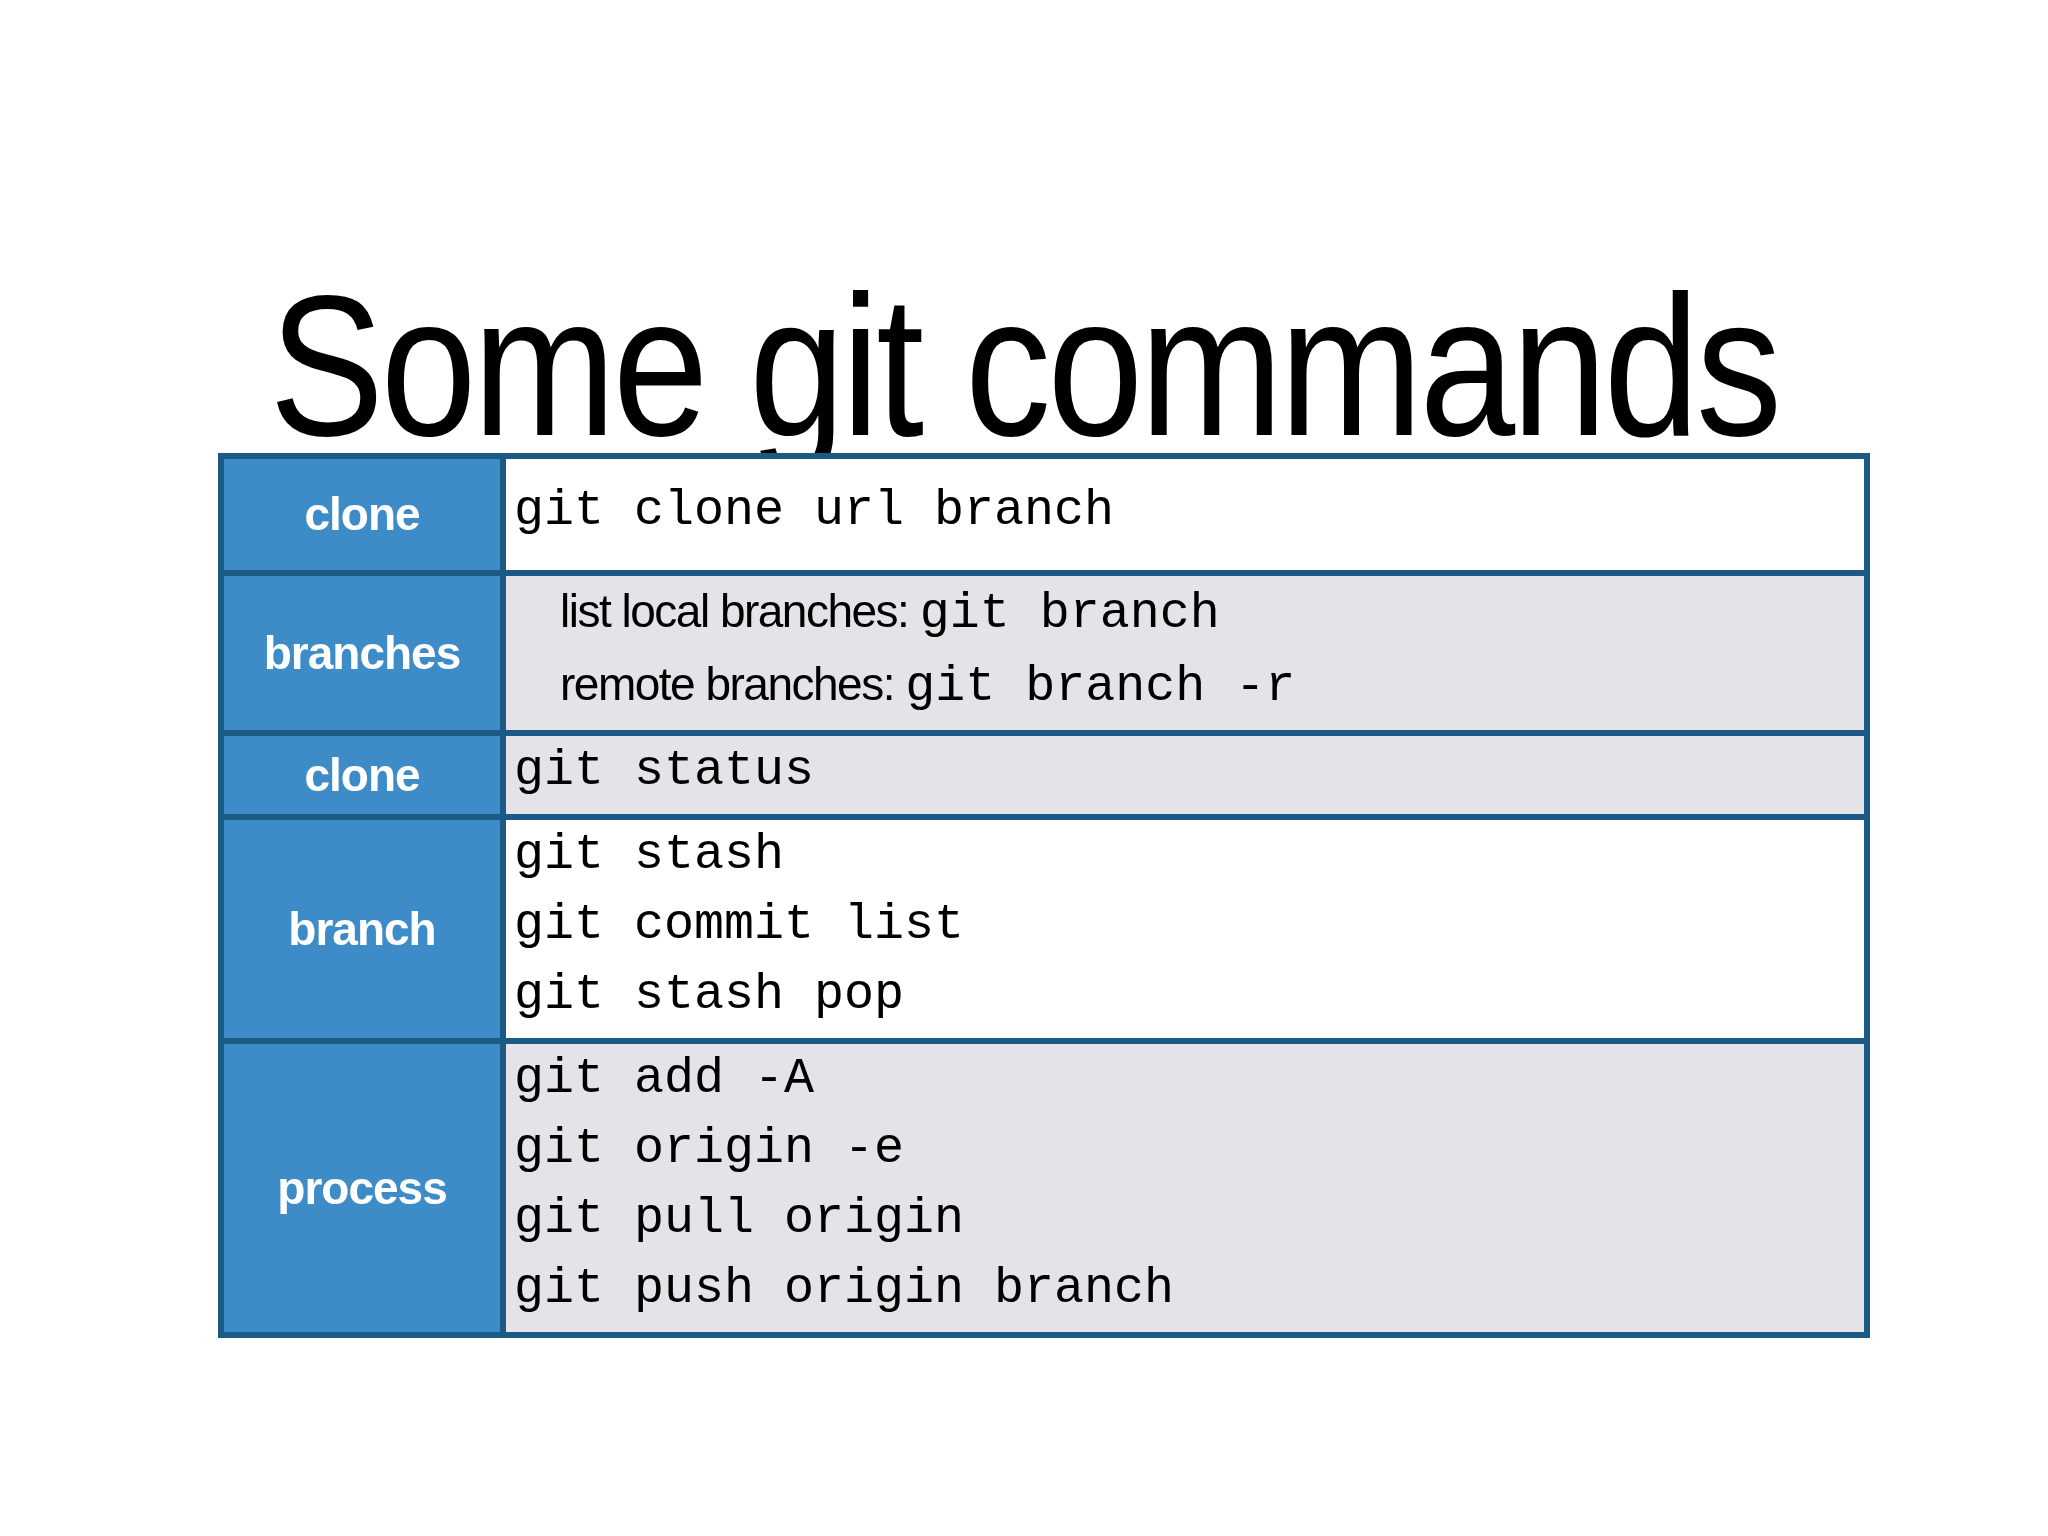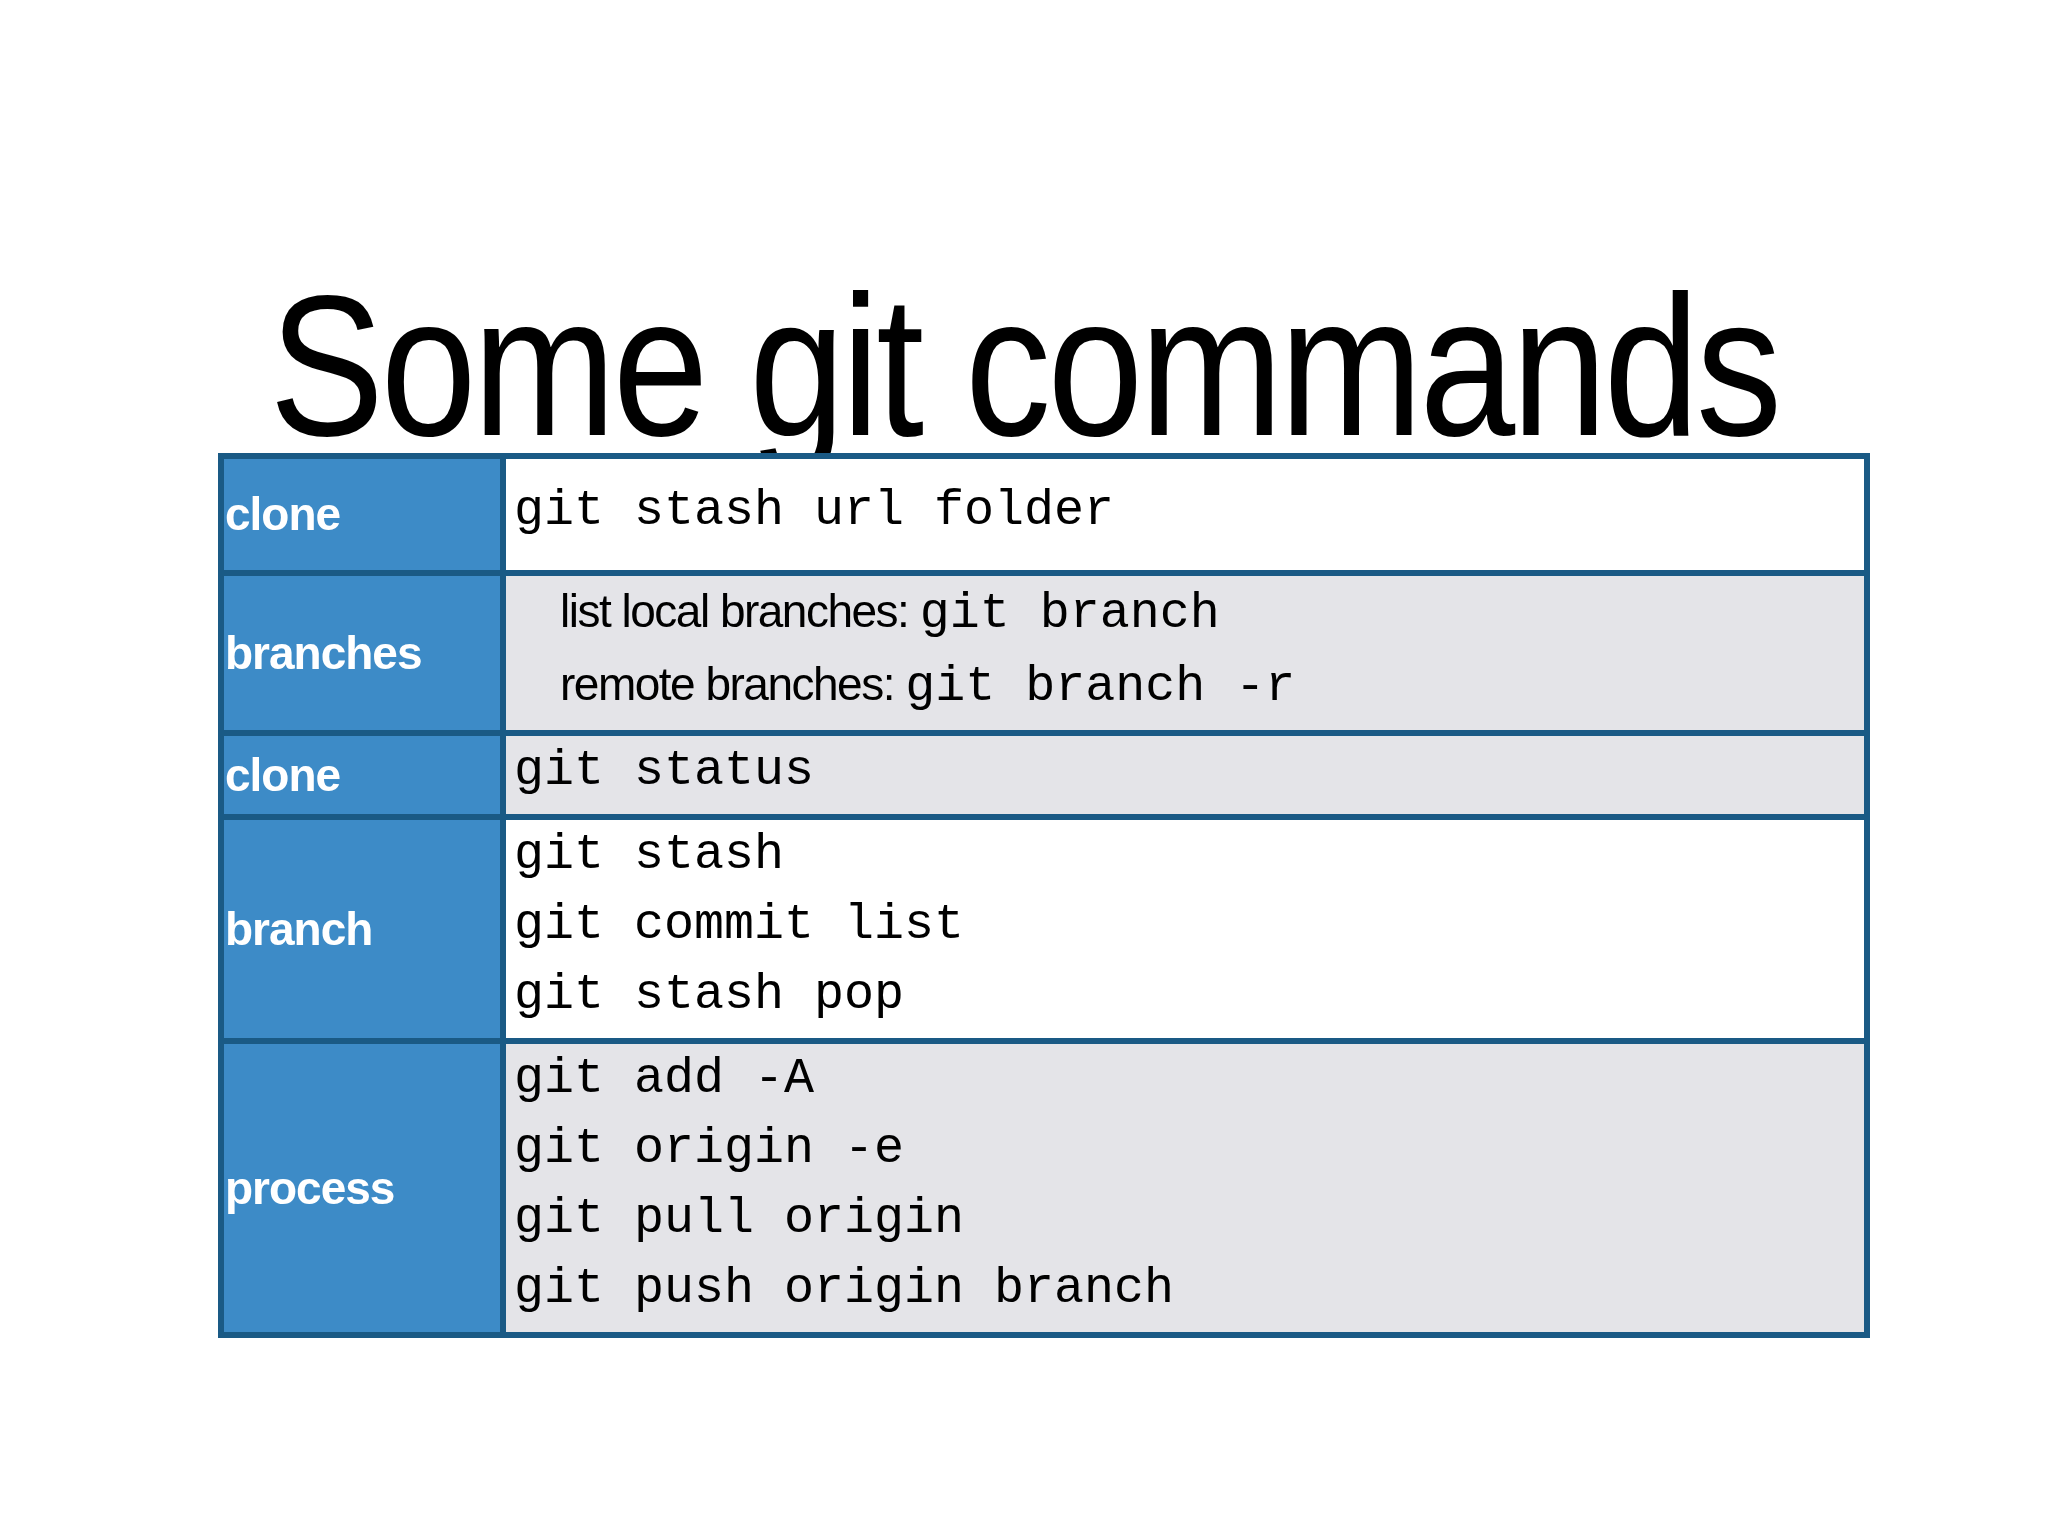--- a/index.html
+++ b/index.html
@@ -44,21 +44,21 @@
   table.commands td {
     border: 6px solid var(--table-border, #1a5a85);
     overflow: hidden;
   }
   td.label-cell {
     background: var(--header-blue, #3d8bc7);
     color: #ffffff;
     font-weight: bold;
     font-size: 46px;
     line-height: 1.15;
-    text-align: left;
+    text-align: center;
     vertical-align: middle;
     white-space: pre-line;
     letter-spacing: -1px;
   }
   td.cmd-cell {
     vertical-align: middle;
     padding: 4px 6px 4px 8px;
     background: var(--row-white, #ffffff);
   }
   tr.alt td.cmd-cell {
@@ -87,21 +87,21 @@
 
 <table class="commands">
   <colgroup>
     <col style="width:282px">
     <col>
   </colgroup>
   <tbody>
     <tr style="height:117px">
       <td class="label-cell">clone</td>
       <td class="cmd-cell">
-        <div class="cmd-line"><span class="cmd-code">git stash url folder</span></div>
+        <div class="cmd-line"><span class="cmd-code">git clone url branch</span></div>
       </td>
     </tr>
 
     <tr class="alt" style="height:150px">
       <td class="label-cell">branches</td>
       <td class="cmd-cell">
         <div class="cmd-line"><span class="cmd-prefix">list local branches: </span><span class="cmd-code">git branch</span></div>
         <div class="cmd-line"><span class="cmd-prefix">remote branches: </span><span class="cmd-code">git branch -r</span></div>
       </td>
     </tr>

